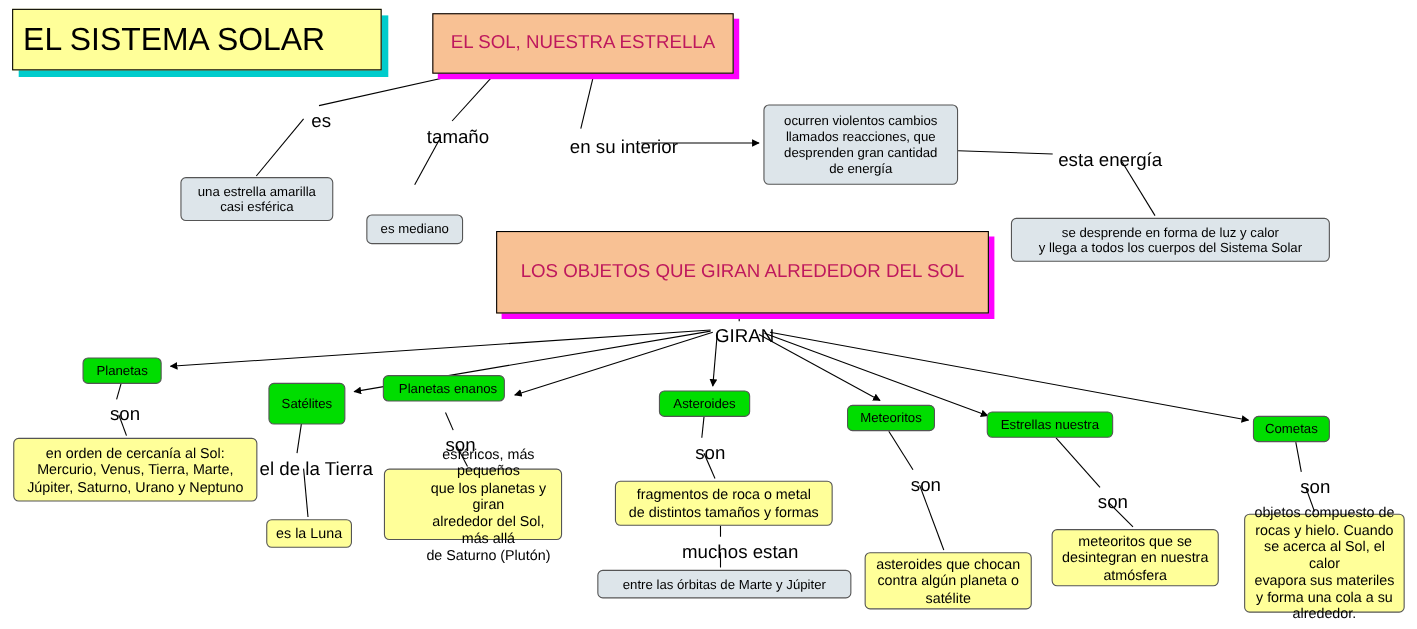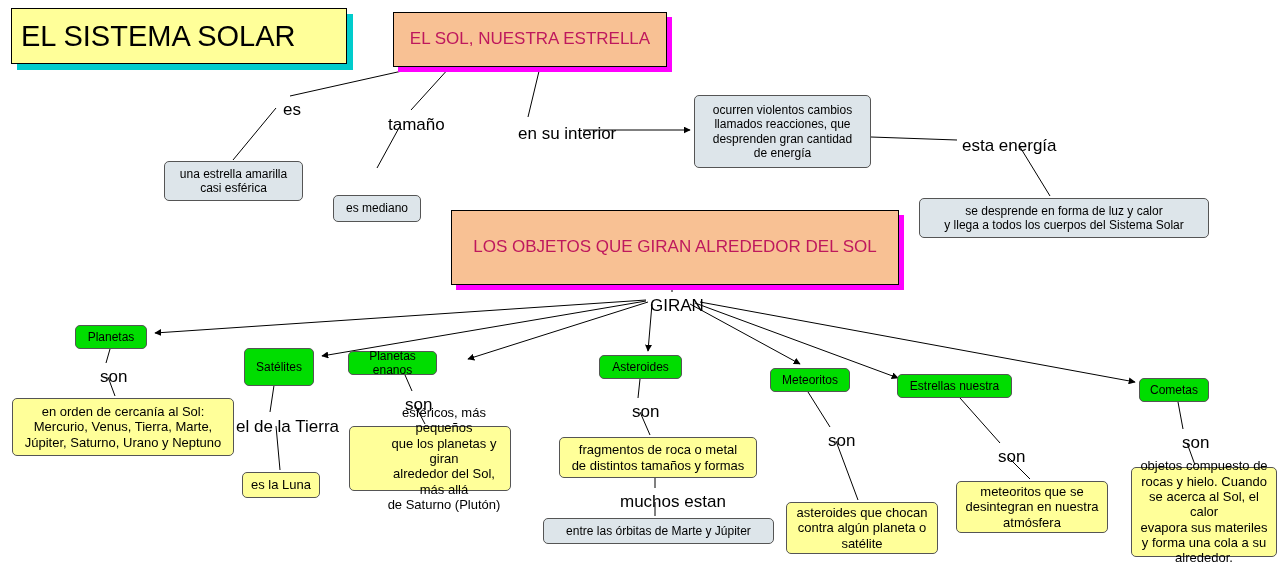--- a/index.html
+++ b/index.html
@@ -185,21 +185,21 @@
   </div>
 
   <div class="node n-green" style="left:75px; top:325px; width:72px; height:24px;">
     <span>Planetas</span>
   </div>
 
   <div class="node n-green" style="left:244px; top:348px; width:70px; height:38px;text-align:right;">
     <span>Satélites</span>
   </div>
 
-  <div class="node n-green" style="left:348px; top:351px; width:89px; height:24px;justify-content:flex-end;">
+  <div class="node n-green" style="left:348px; top:341px; width:111px; height:24px;justify-content:flex-end;">
     <span>Planetas enanos</span>
   </div>
 
   <div class="node n-green" style="left:599px; top:355px; width:83px; height:24px;">
     <span>Asteroides</span>
   </div>
 
   <div class="node n-green" style="left:770px; top:368px; width:80px; height:24px;">
     <span>Meteoritos</span>
   </div>

